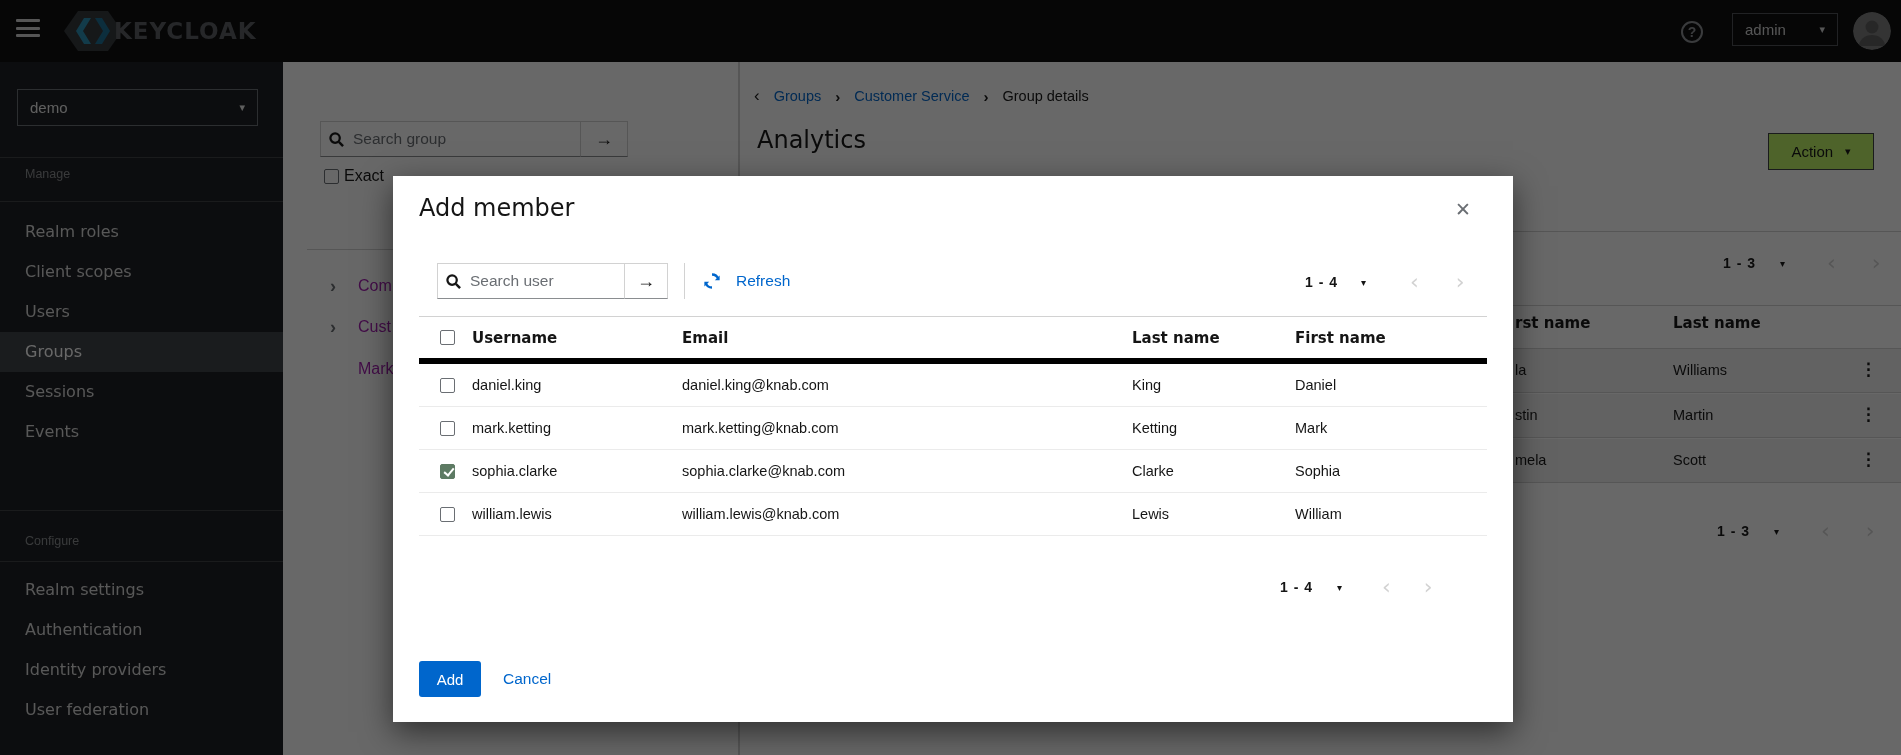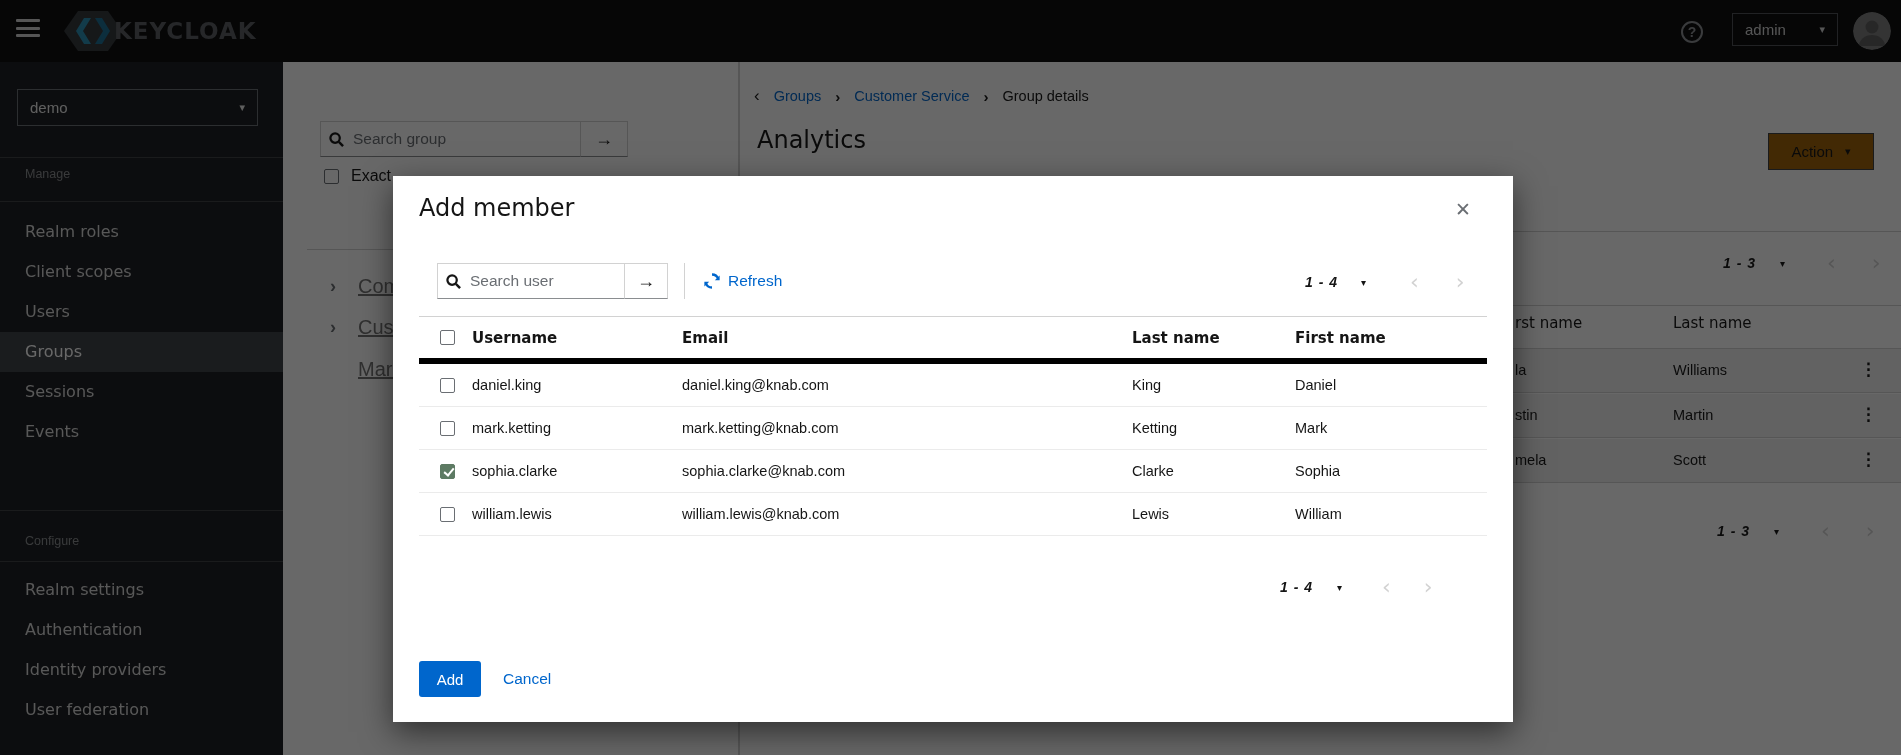--- a/index.html
+++ b/index.html
@@ -45,64 +45,64 @@
                       font-family:"Liberation Sans", sans-serif; background:transparent; }
   .search-box input::placeholder { color:#6a6e73; }
   .arrow-btn { height:36px; width:47px; border:1px solid #d2d2d2; border-bottom-color:#8a8d90; border-left:none;
                display:flex; align-items:center; justify-content:center; font-size:18px; color:#151515;
                background:#fff; cursor:pointer; }
   .checkbox { width:15px; height:15px; border:1.5px solid #6a6e73; background:#fff; border-radius:2px;
               display:inline-block; cursor:pointer; position:relative; flex:none; }
   .checkbox.checked { background:#5d7a63; border-color:#5d7a63; }
   .checkbox.checked::after { content:""; position:absolute; left:4.5px; top:1px; width:4px; height:8px;
               border:solid #fff; border-width:0 2px 2px 0; transform:rotate(40deg); }
-  .gp-exact { position:absolute; left:41px; top:105px; display:flex; align-items:center; gap:12px;
+  .gp-exact { position:absolute; left:41px; top:105px; display:flex; align-items:center; gap:5px;
               font-size:16px; color:#151515; }
   .gp-rule { position:absolute; left:24px; top:187px; width:432px; height:1px; background:#d2d2d2; }
   .tree-row { position:absolute; left:0; width:456px; height:42px; display:flex; align-items:center; cursor:pointer; }
   .tree-chevron { position:absolute; left:47px; color:#6a6e73; font-size:18px; font-weight:bold; line-height:1; }
-  .tree-label { position:absolute; left:75px; font-size:20px; color:#737373; white-space:nowrap;text-decoration:underline; }
+  .tree-label { position:absolute; left:75px; font-size:16px; color:#a21caf; white-space:nowrap; }
 
   
   .content { position:absolute; left:740px; top:62px; width:1161px; height:693px; background:#fff; z-index:1; }
   .breadcrumb { position:absolute; left:14px; top:24px; display:flex; align-items:center; gap:14px; font-size:14.5px; }
   .crumb-back { color:#151515; font-size:17px; cursor:pointer; }
   .crumb-link { color:#0066cc; text-decoration:none; cursor:pointer; }
   .crumb-sep { color:#151515; font-size:15px; font-weight:bold; }
   .crumb-current { color:#151515; }
   .page-title { position:absolute; left:17px; top:64px; font-family:"DejaVu Sans", sans-serif;
                 font-size:24px; font-weight:500; color:#151515; }
   .action-btn { position:absolute; left:1028px; top:71px; width:106px; height:37px; border:1px solid #3c3f43;
-                background:#a16207; display:flex; align-items:center; justify-content:center; gap:12px;
+                background:#bef264; display:flex; align-items:center; justify-content:center; gap:12px;
                 font-size:15px; color:#151515; cursor:pointer; }
   .tabs-rule { position:absolute; left:0; top:169px; width:1161px; height:1px; background:#d2d2d2; }
 
   .pagination { display:flex; align-items:center; }
-  .pag-label { font-weight:bold; font-size:14px; color:#151515; letter-spacing:1px;font-style:italic; }
+  .pag-label { font-weight:bold; font-size:14px; color:#151515; letter-spacing:1px; }
   .pag-caret { margin-left:22px; font-size:10px; color:#151515; cursor:pointer; }
   .pag-prev, .pag-next { font-size:22px; color:#d2d2d2; line-height:1; cursor:pointer; font-family:"DejaVu Sans", sans-serif; }
 
   .bg-table-rule { position:absolute; left:0; width:1161px; height:1px; background:#d2d2d2; }
-  .bg-th { position:absolute; font-family:"DejaVu Sans", sans-serif; font-weight:normal; font-size:15px; color:#151515; }
+  .bg-th { position:absolute; font-family:"DejaVu Sans", sans-serif; font-weight:bold; font-size:15px; color:#151515; }
   .bg-row { position:absolute; left:0; width:1161px; height:44px; background:#efefef; border-bottom:1px solid #d2d2d2; }
   .bg-cell { position:absolute; top:13px; font-size:14.5px; color:#151515; }
   .kebab { position:absolute; left:1120px; top:10px; font-size:17px; font-weight:bold; color:#151515;
            cursor:pointer; letter-spacing:0; }
 
   
   .backdrop { position:absolute; left:0; top:0; width:1901px; height:755px; background:rgba(3,3,3,0.60); z-index:5; }
   .modal { position:absolute; left:393px; top:176px; width:1120px; height:546px; background:#fff; z-index:10;
            box-shadow:0 10px 30px rgba(0,0,0,0.55); }
   .modal-title { position:absolute; left:26px; top:18px; font-family:"DejaVu Sans", sans-serif;
                  font-size:24px; font-weight:500; color:#151515; }
   .modal-close { position:absolute; left:1062px; top:22px; font-size:19px; color:#6a6e73; cursor:pointer;
                  font-family:"DejaVu Sans", sans-serif; }
   .modal-toolbar { position:absolute; left:44px; top:87px; height:36px; display:flex; align-items:center; }
   .toolbar-divider { width:1px; height:36px; background:#d2d2d2; margin-left:16px; }
-  .refresh { display:flex; align-items:center; gap:8px; margin-left:19px; color:#0066cc; font-size:15.5px; cursor:pointer; }
+  .refresh { display:flex; align-items:center; gap:16px; margin-left:19px; color:#0066cc; font-size:15.5px; cursor:pointer; }
   .modal-pag-top { position:absolute; left:912px; top:95px; }
   .modal-pag-top .pag-caret { margin-left:23px; }
   .modal-pag-top .pag-prev { margin-left:44px; }
   .modal-pag-top .pag-next { margin-left:37px; }
   .content .pag-caret { margin-left:24px; }
   .content .pag-prev { margin-left:42px; }
   .content .pag-next { margin-left:36px; }
 
   .m-table { position:absolute; left:26px; top:140px; width:1068px; }
   .m-rule { height:1px; background:#d2d2d2; width:100%; }

